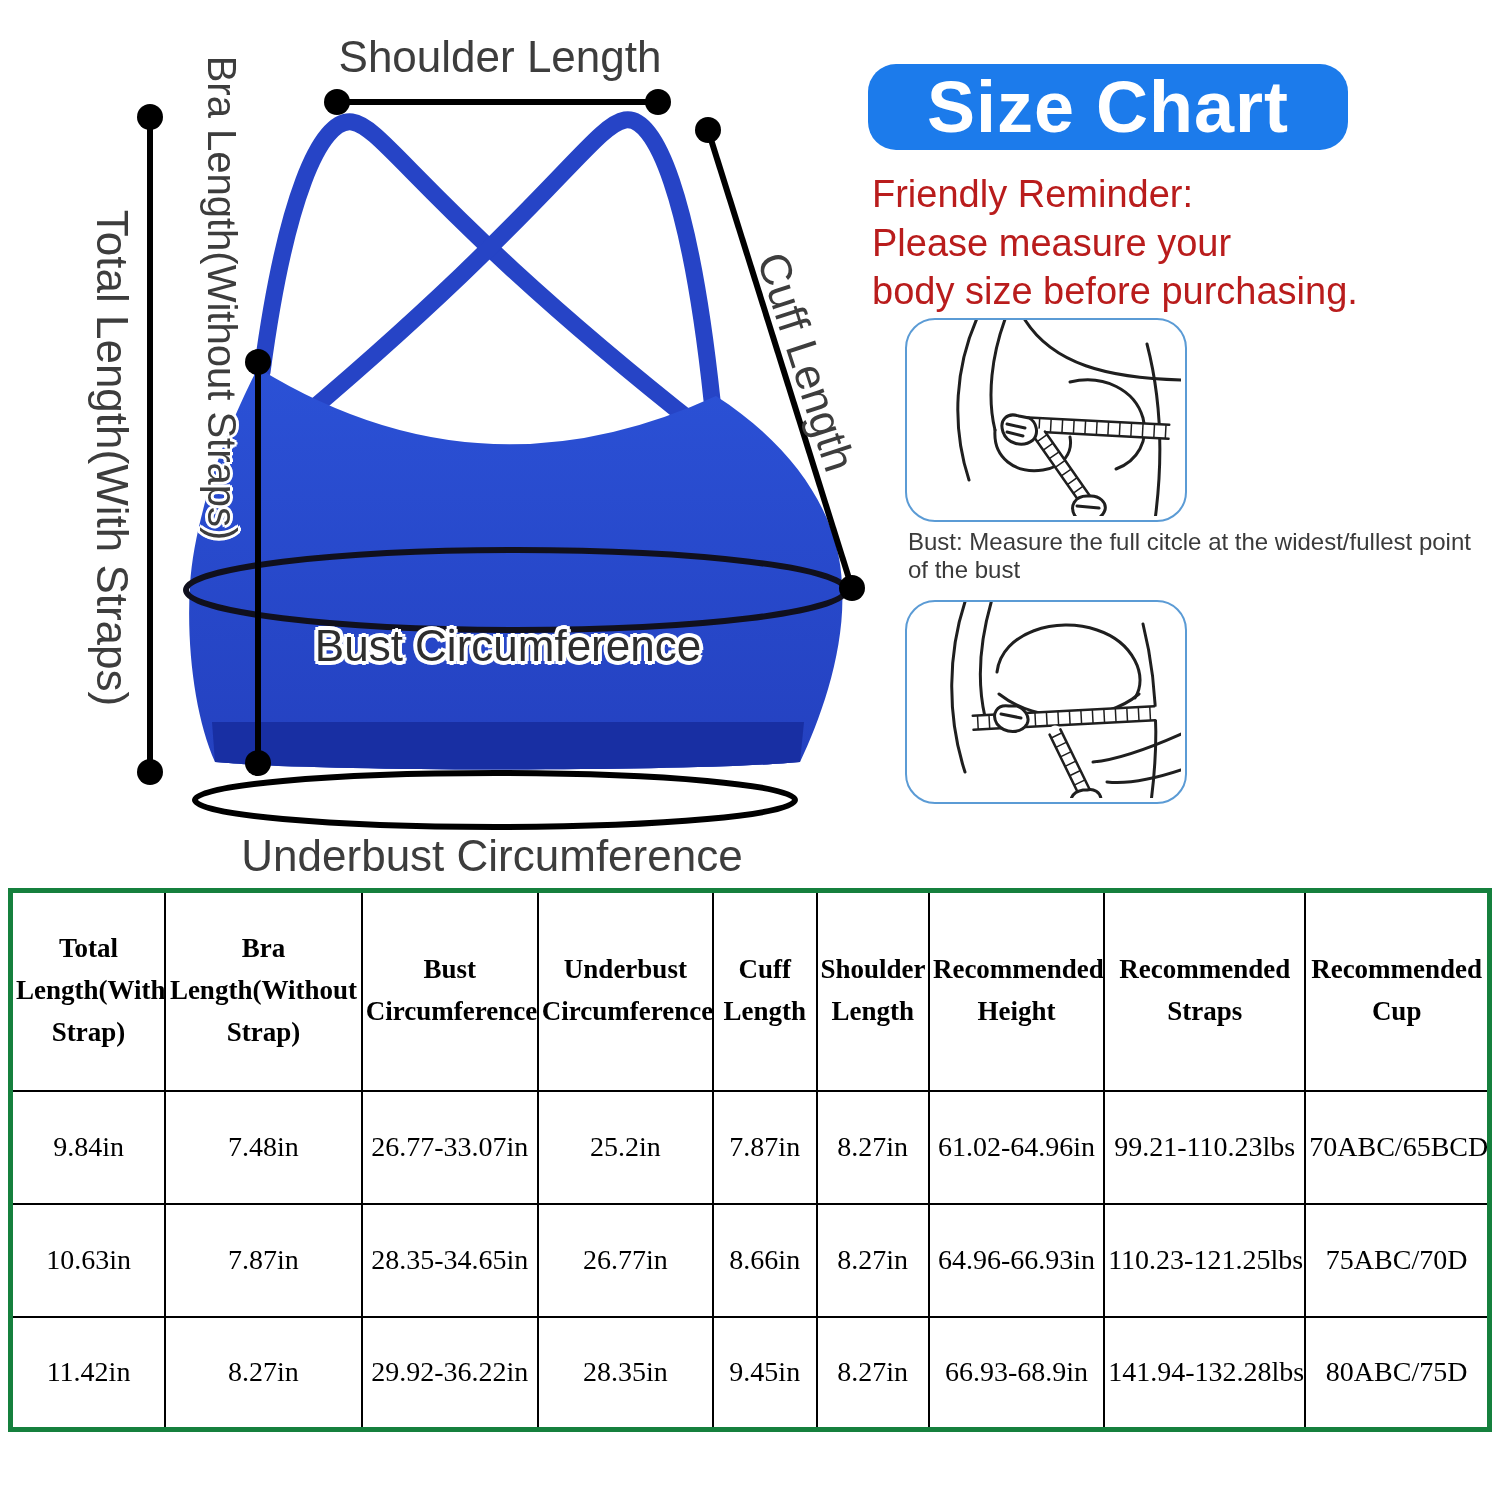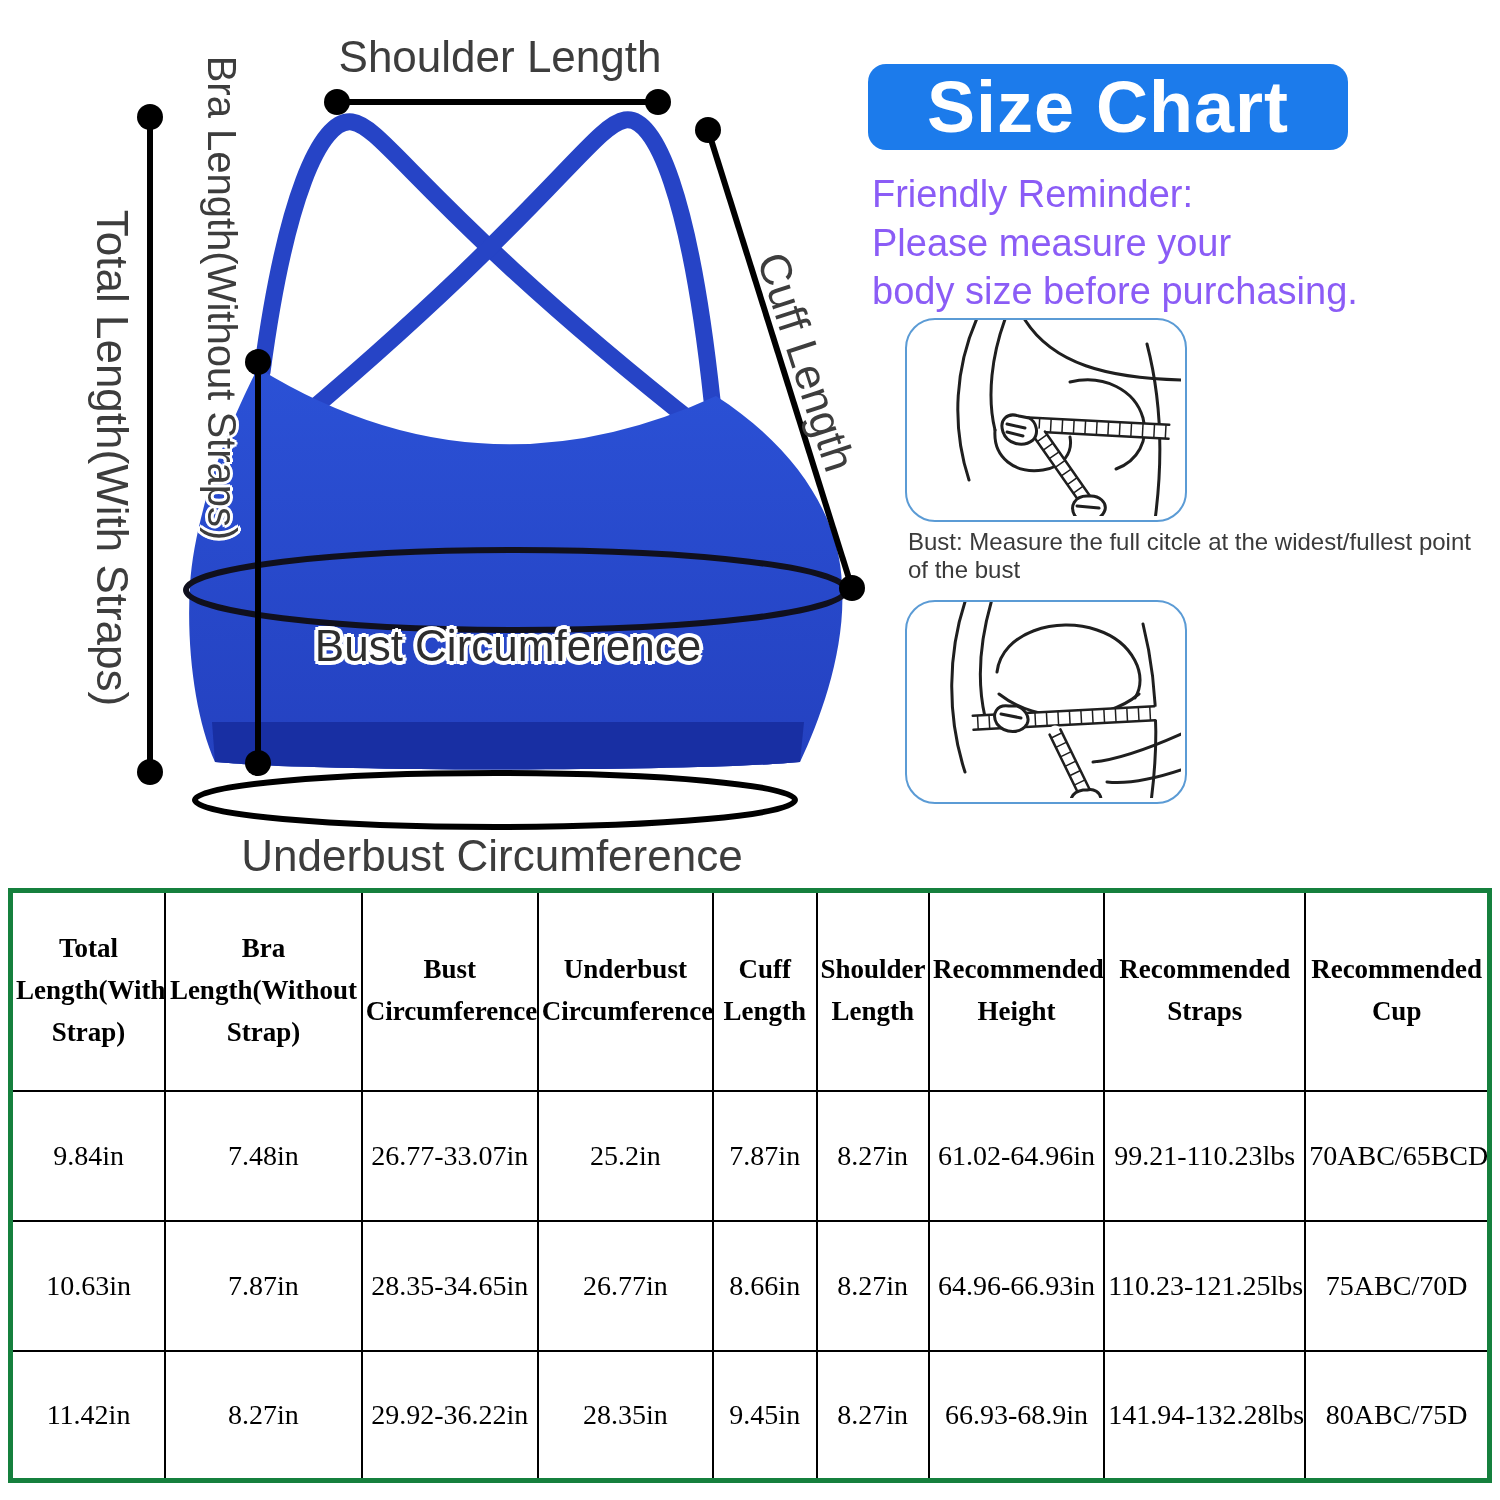--- a/index.html
+++ b/index.html
@@ -13,36 +13,36 @@
   .lbl.total{left:112px;top:458px;transform:translate(-50%,-50%) rotate(90deg);font-size:44px;}
   .lbl.bralen{left:221px;top:298px;transform:translate(-50%,-50%) rotate(90deg);font-size:40px;
       text-shadow:-2px -2px 0 #fff,2px -2px 0 #fff,-2px 2px 0 #fff,2px 2px 0 #fff,0 3px 0 #fff,0 -3px 0 #fff,3px 0 0 #fff,-3px 0 0 #fff;}
   .lbl.cuff{left:806px;top:362px;transform:translate(-50%,-50%) rotate(72deg);font-size:44px;}
   .lbl.bust{left:508px;top:646px;transform:translate(-50%,-50%);font-size:44px;color:#2e2e2e;
       text-shadow:-3px -3px 0 #fff,3px -3px 0 #fff,-3px 3px 0 #fff,3px 3px 0 #fff,0 4px 0 #fff,0 -4px 0 #fff,4px 0 0 #fff,-4px 0 0 #fff;}
   .lbl.underbust{left:492px;top:856px;transform:translate(-50%,-50%);font-size:44px;}
 
   
   .pill{position:absolute;left:868px;top:64px;width:480px;height:86px;background:#1c7beb;
-        border-radius:18px;color:#fff;font-weight:bold;font-size:72px;display:flex;
+        border-radius:28px;color:#fff;font-weight:bold;font-size:72px;display:flex;
         align-items:center;justify-content:center;letter-spacing:1px;}
-  .reminder{position:absolute;left:872px;top:170px;width:628px;font-size:38px;line-height:1.28;color:#8b5cf6;}
+  .reminder{position:absolute;left:872px;top:170px;width:628px;font-size:38px;line-height:1.28;color:#b91c1c;}
   .illus{position:absolute;left:905px;width:278px;height:200px;border:2px solid #5b9bd5;
          border-radius:30px;background:#fff;overflow:hidden;}
   .illus1{top:318px;} .illus2{top:600px;}
   .caption{position:absolute;left:908px;width:588px;font-size:24px;line-height:1.18;color:#3a3a3a;}
   .cap1{top:528px;} .cap2{top:806px;}
 
   
   table.size{position:absolute;left:8px;top:888px;width:1484px;border-collapse:collapse;
              table-layout:fixed;font-family:"Liberation Serif",serif;border:5px solid #15803d;}
   table.size th,table.size td{border:2px solid #000;text-align:center;vertical-align:middle;padding:0 3px;}
   table.size thead tr{height:200px;}
   table.size th{font-size:27px;font-weight:bold;line-height:1.55;}
-  table.size tbody tr{height:130px;}
+  table.size tbody tr{height:113px;}
   table.size td{font-size:28px;white-space:nowrap;overflow:hidden;}
 </style>
 </head>
 <body>
 
 <div class="canvas">
 
   <svg class="bra-svg" width="900" height="890" viewBox="0 0 900 890">
     <defs>
       <linearGradient id="braGrad" x1="0" y1="0" x2="0" y2="1">

